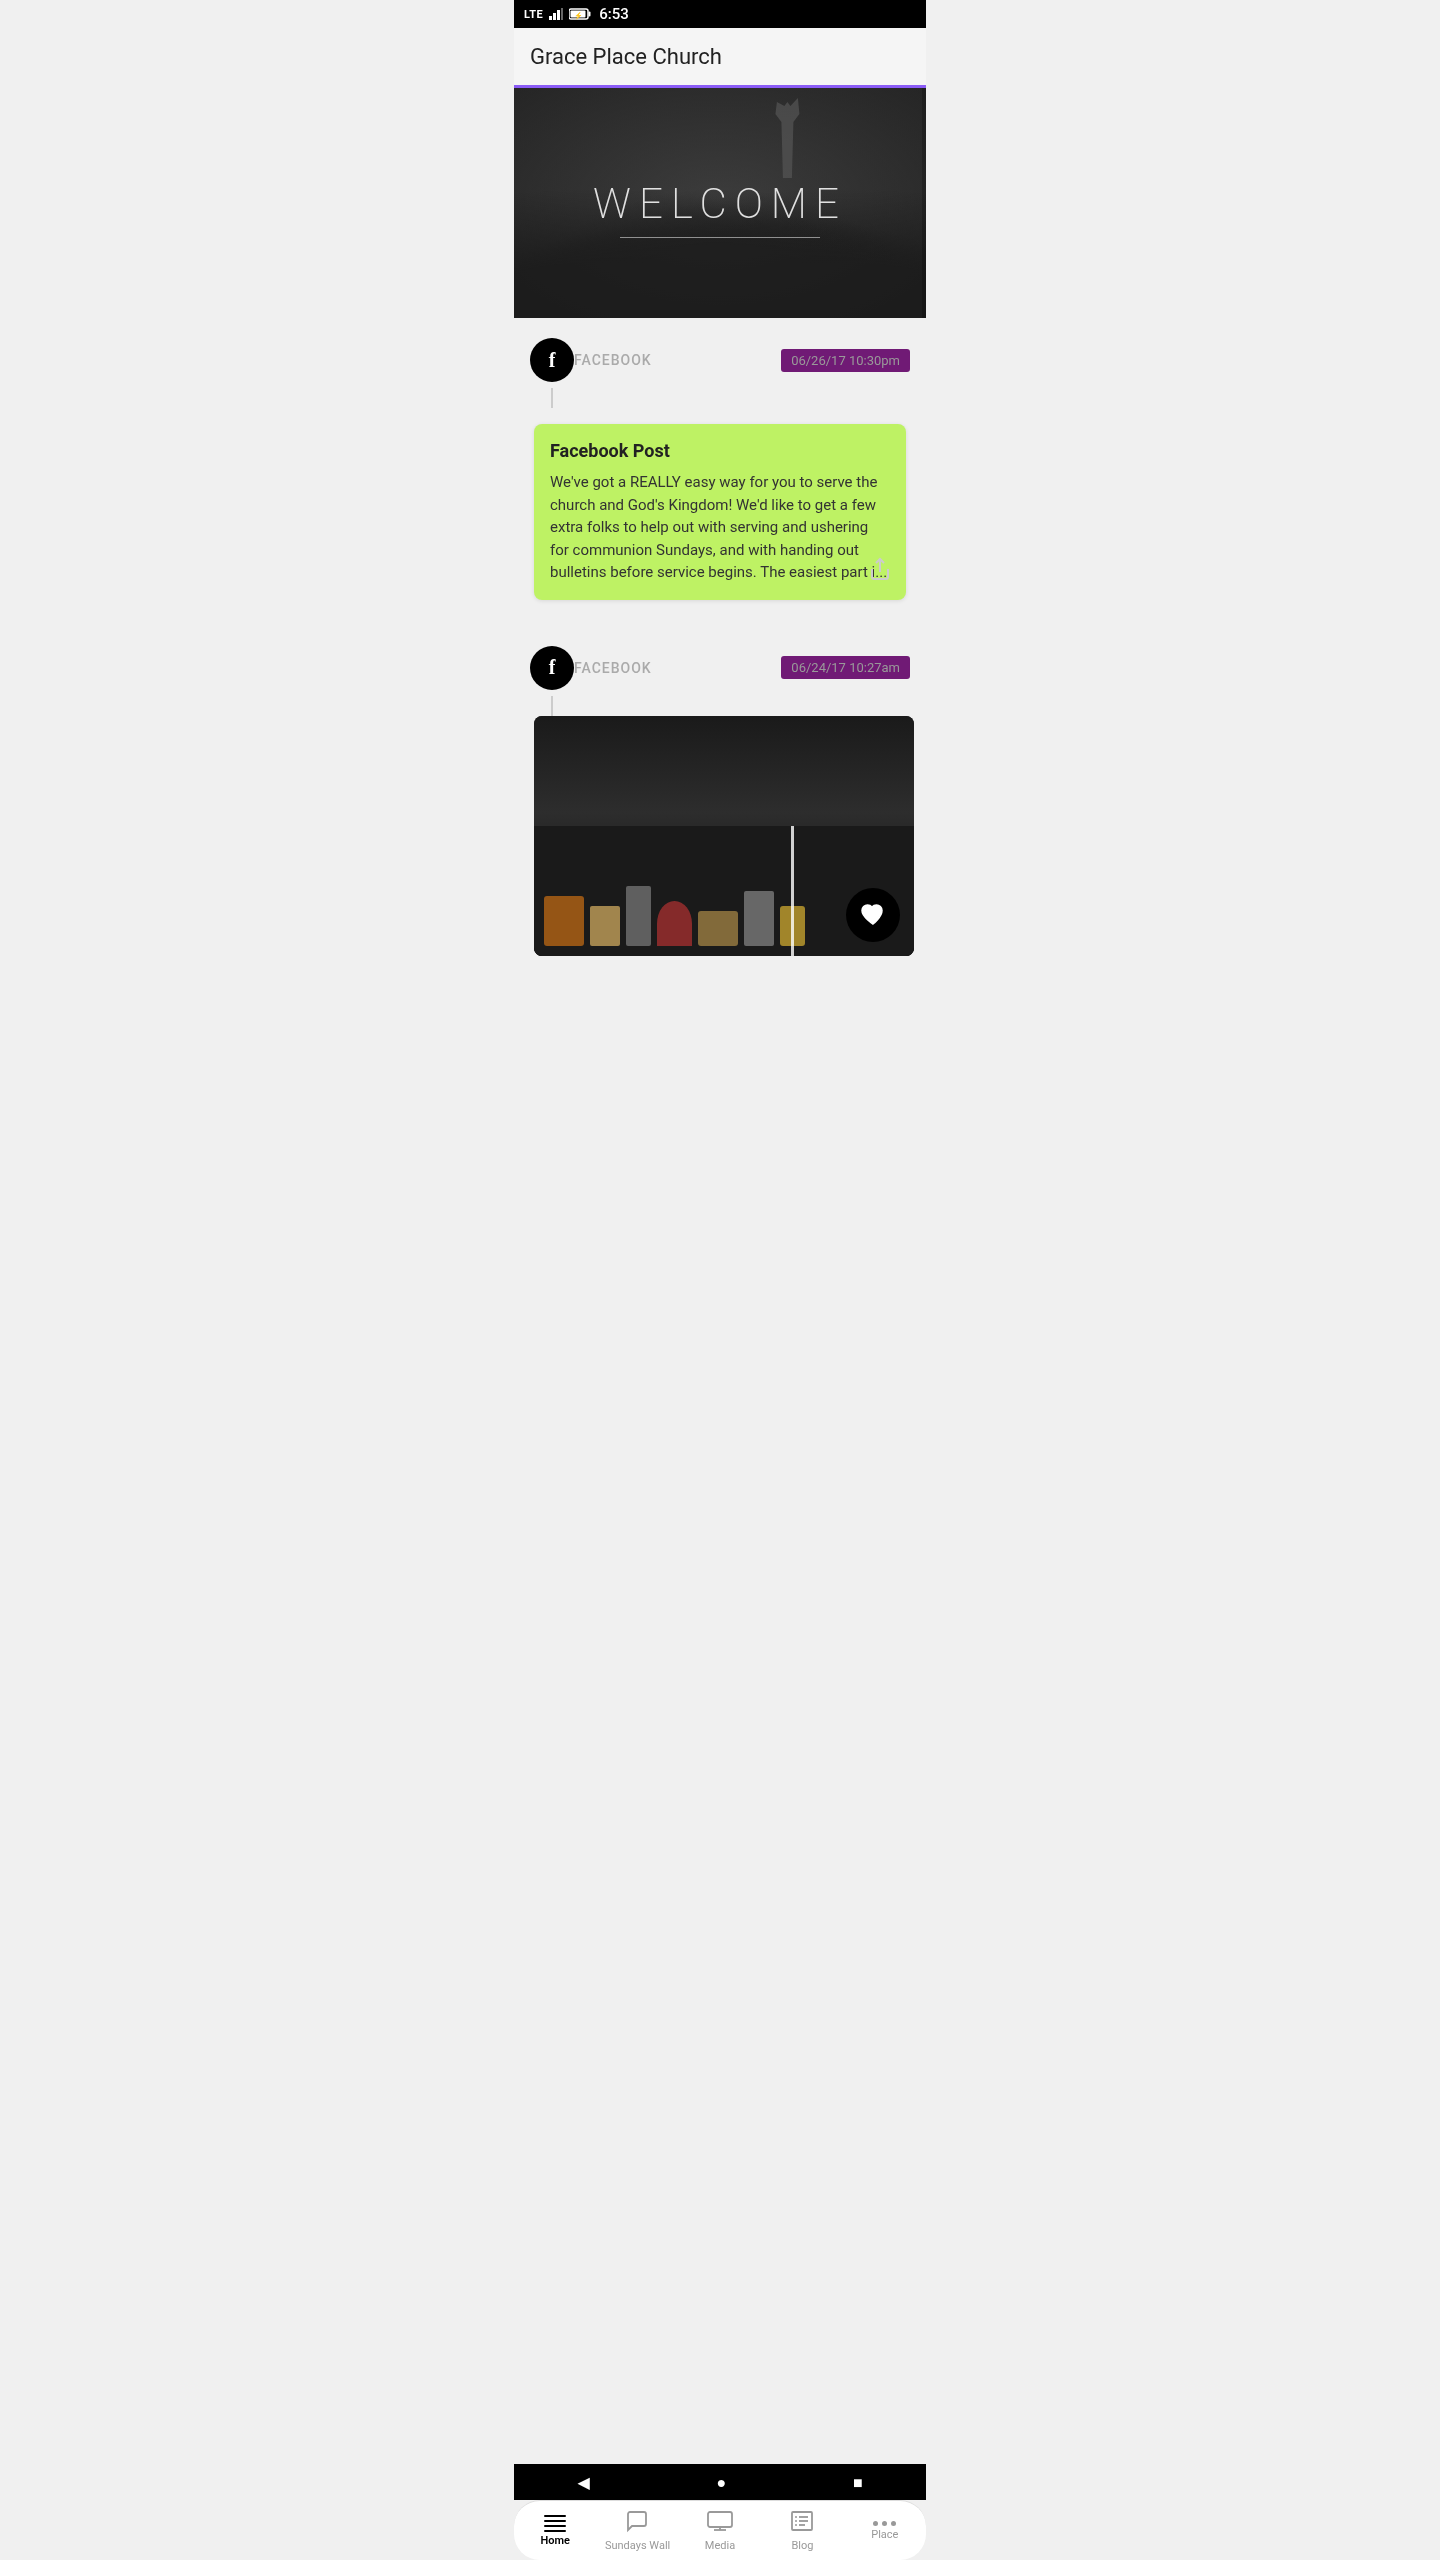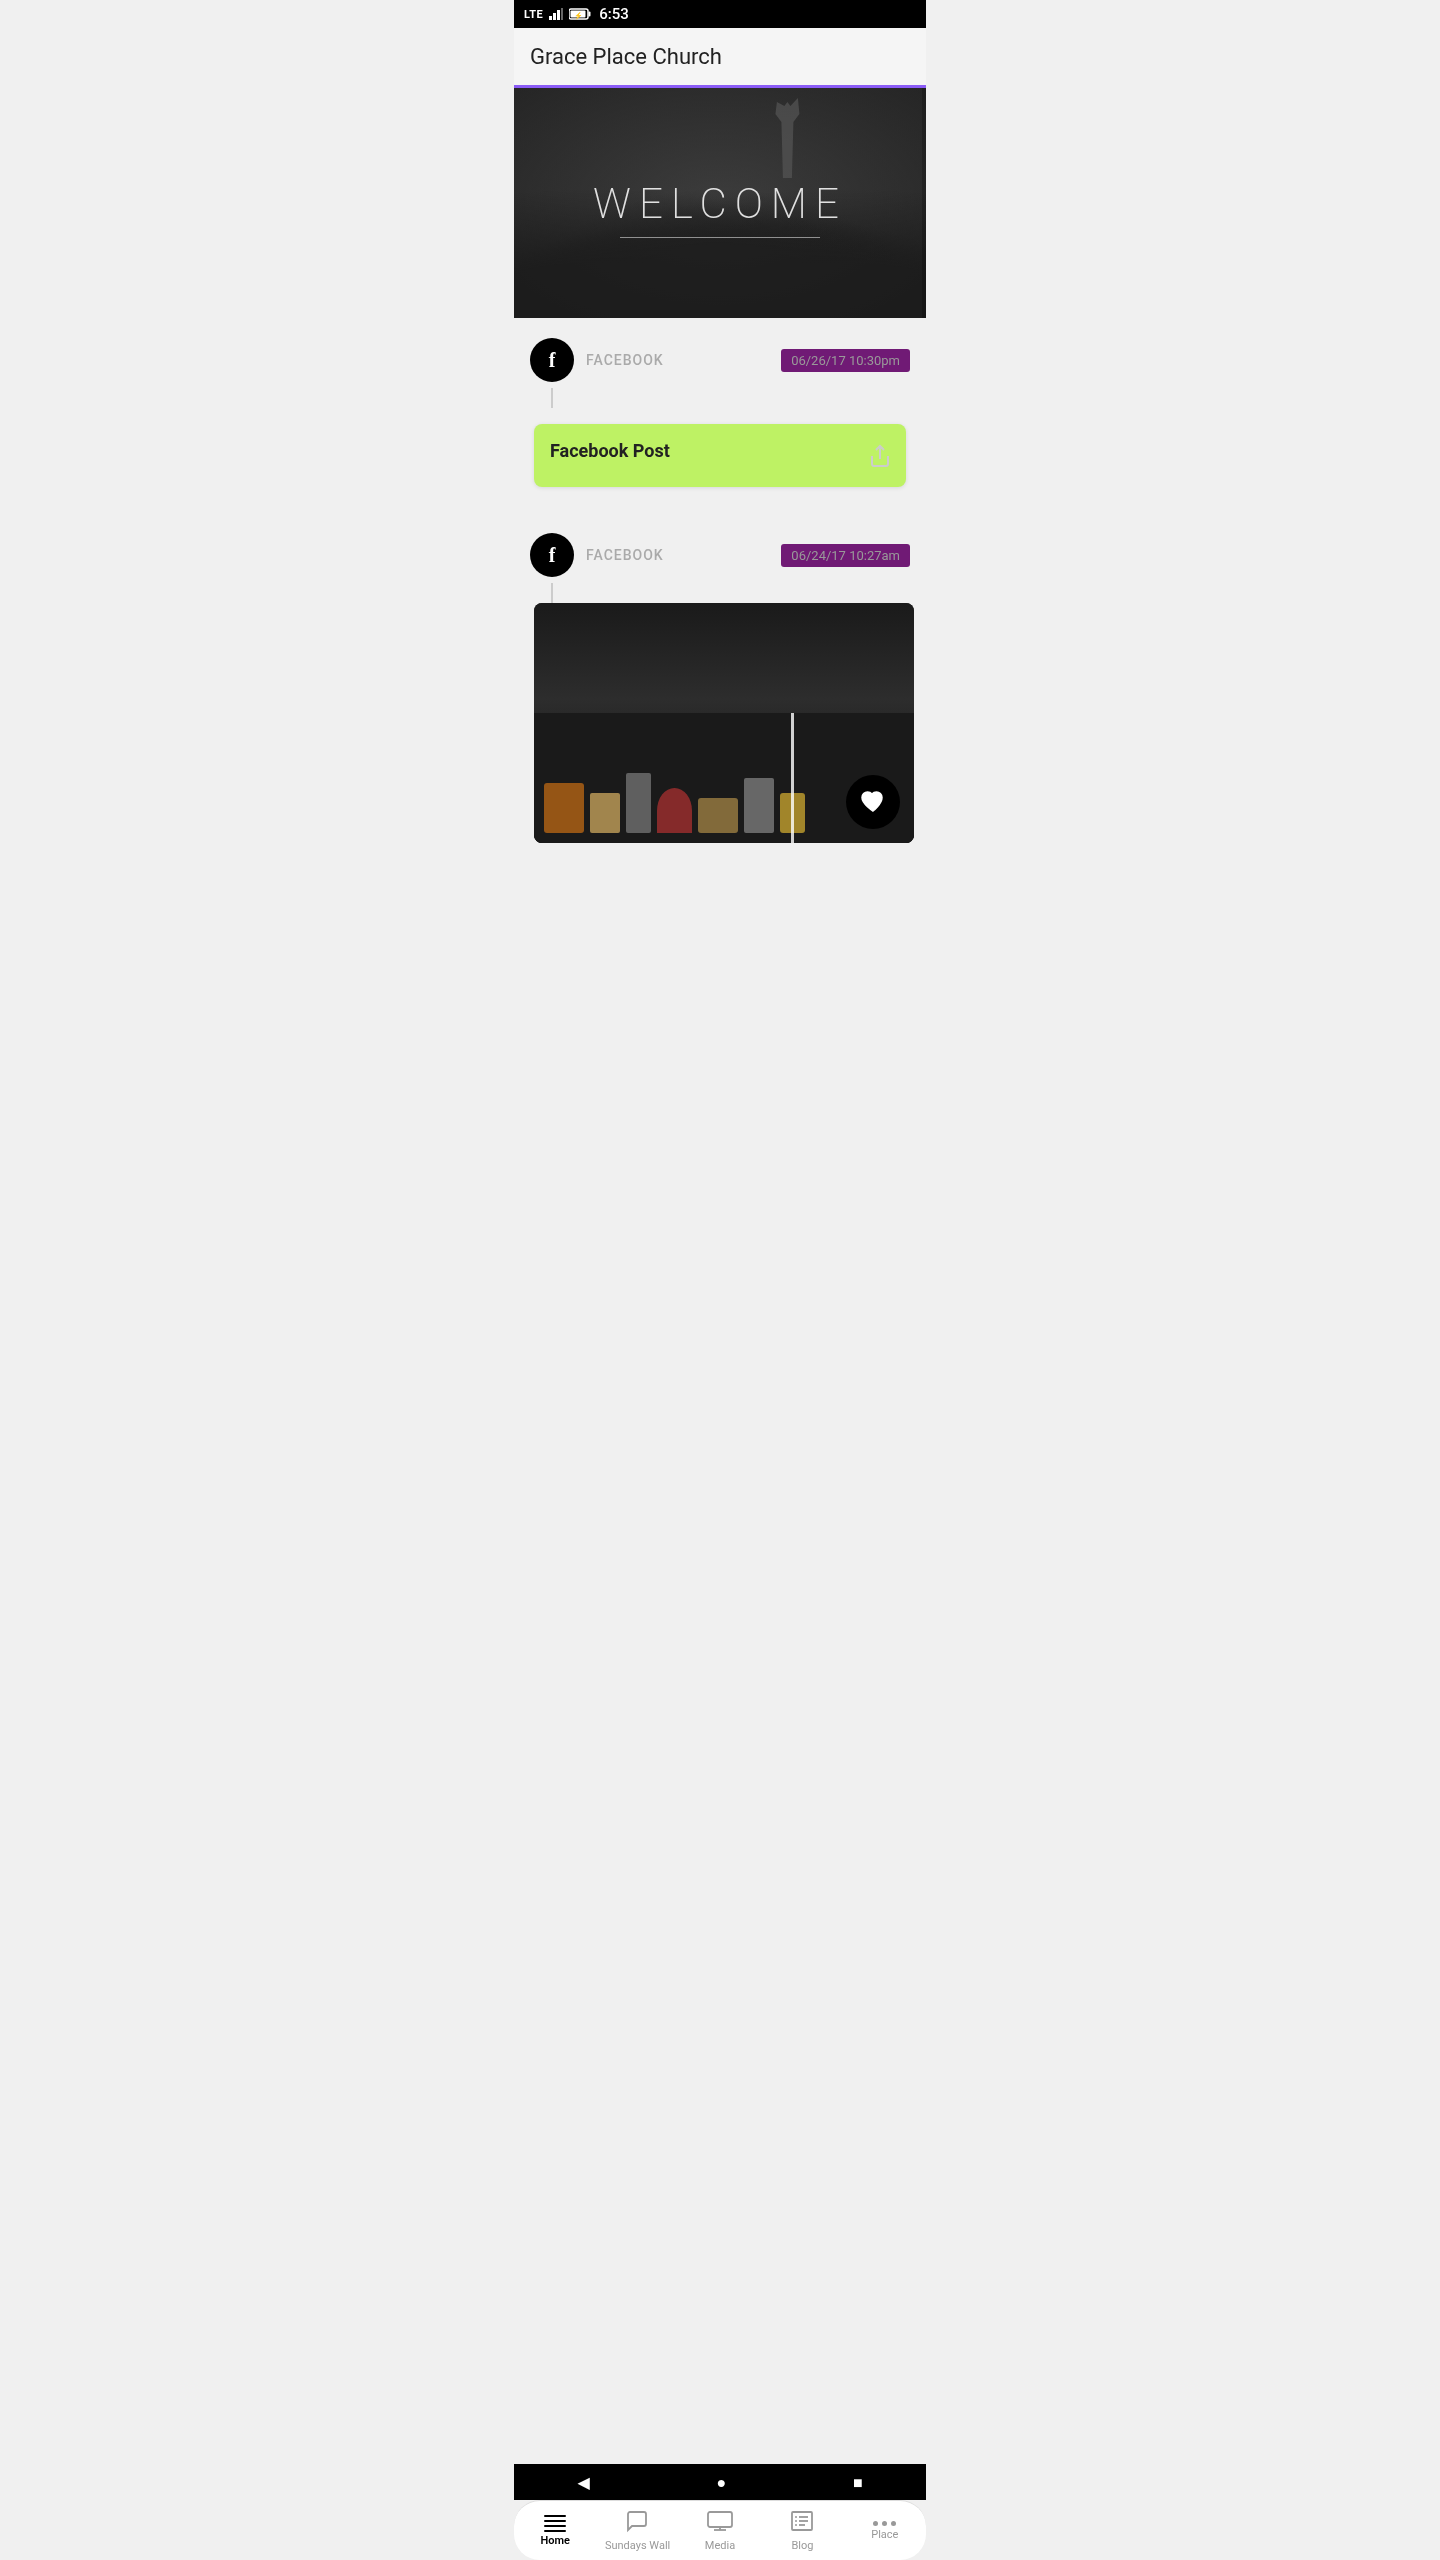--- a/index.html
+++ b/index.html
@@ -153,21 +153,20 @@
       font-weight: 700;
       font-family: Georgia, serif;
       flex-shrink: 0;
     }
 
     .feed-source {
       font-size: 14px;
       font-weight: 500;
       color: #aaa;
       letter-spacing: 1px;
-      margin-left: 12px;
       flex: 1;
     }
 
     .feed-timestamp {
       font-size: 13px;
       color: #999;
       background: #701a75;
       padding: 4px 10px;
       border-radius: 3px;
     }
@@ -366,20 +365,21 @@
 
   <div class="feed-item">
     <div class="feed-header">
       <div class="fb-avatar">f</div>
       <span class="feed-source">FACEBOOK</span>
       <span class="feed-timestamp">06/26/17 10:30pm</span>
     </div>
     <div class="feed-line"></div>
     <div class="post-card">
       <div class="post-title">Facebook Post</div>
+      <div class="post-body">We've got a REALLY easy way for you to serve the church and God's Kingdom! We'd like to get a few extra folks to help out with serving and ushering for communion Sundays, and with handing out bulletins before service begins. The easiest part i...</div>
       <div class="share-icon">
         <svg width="24" height="24" viewBox="0 0 24 24" fill="none" stroke="#ccc" stroke-width="2">
           <path d="M4 12v8a2 2 0 002 2h12a2 2 0 002-2v-8"></path>
           <polyline points="16 6 12 2 8 6"></polyline>
           <line x1="12" y1="2" x2="12" y2="15"></line>
         </svg>
       </div>
     </div>
   </div>
 

